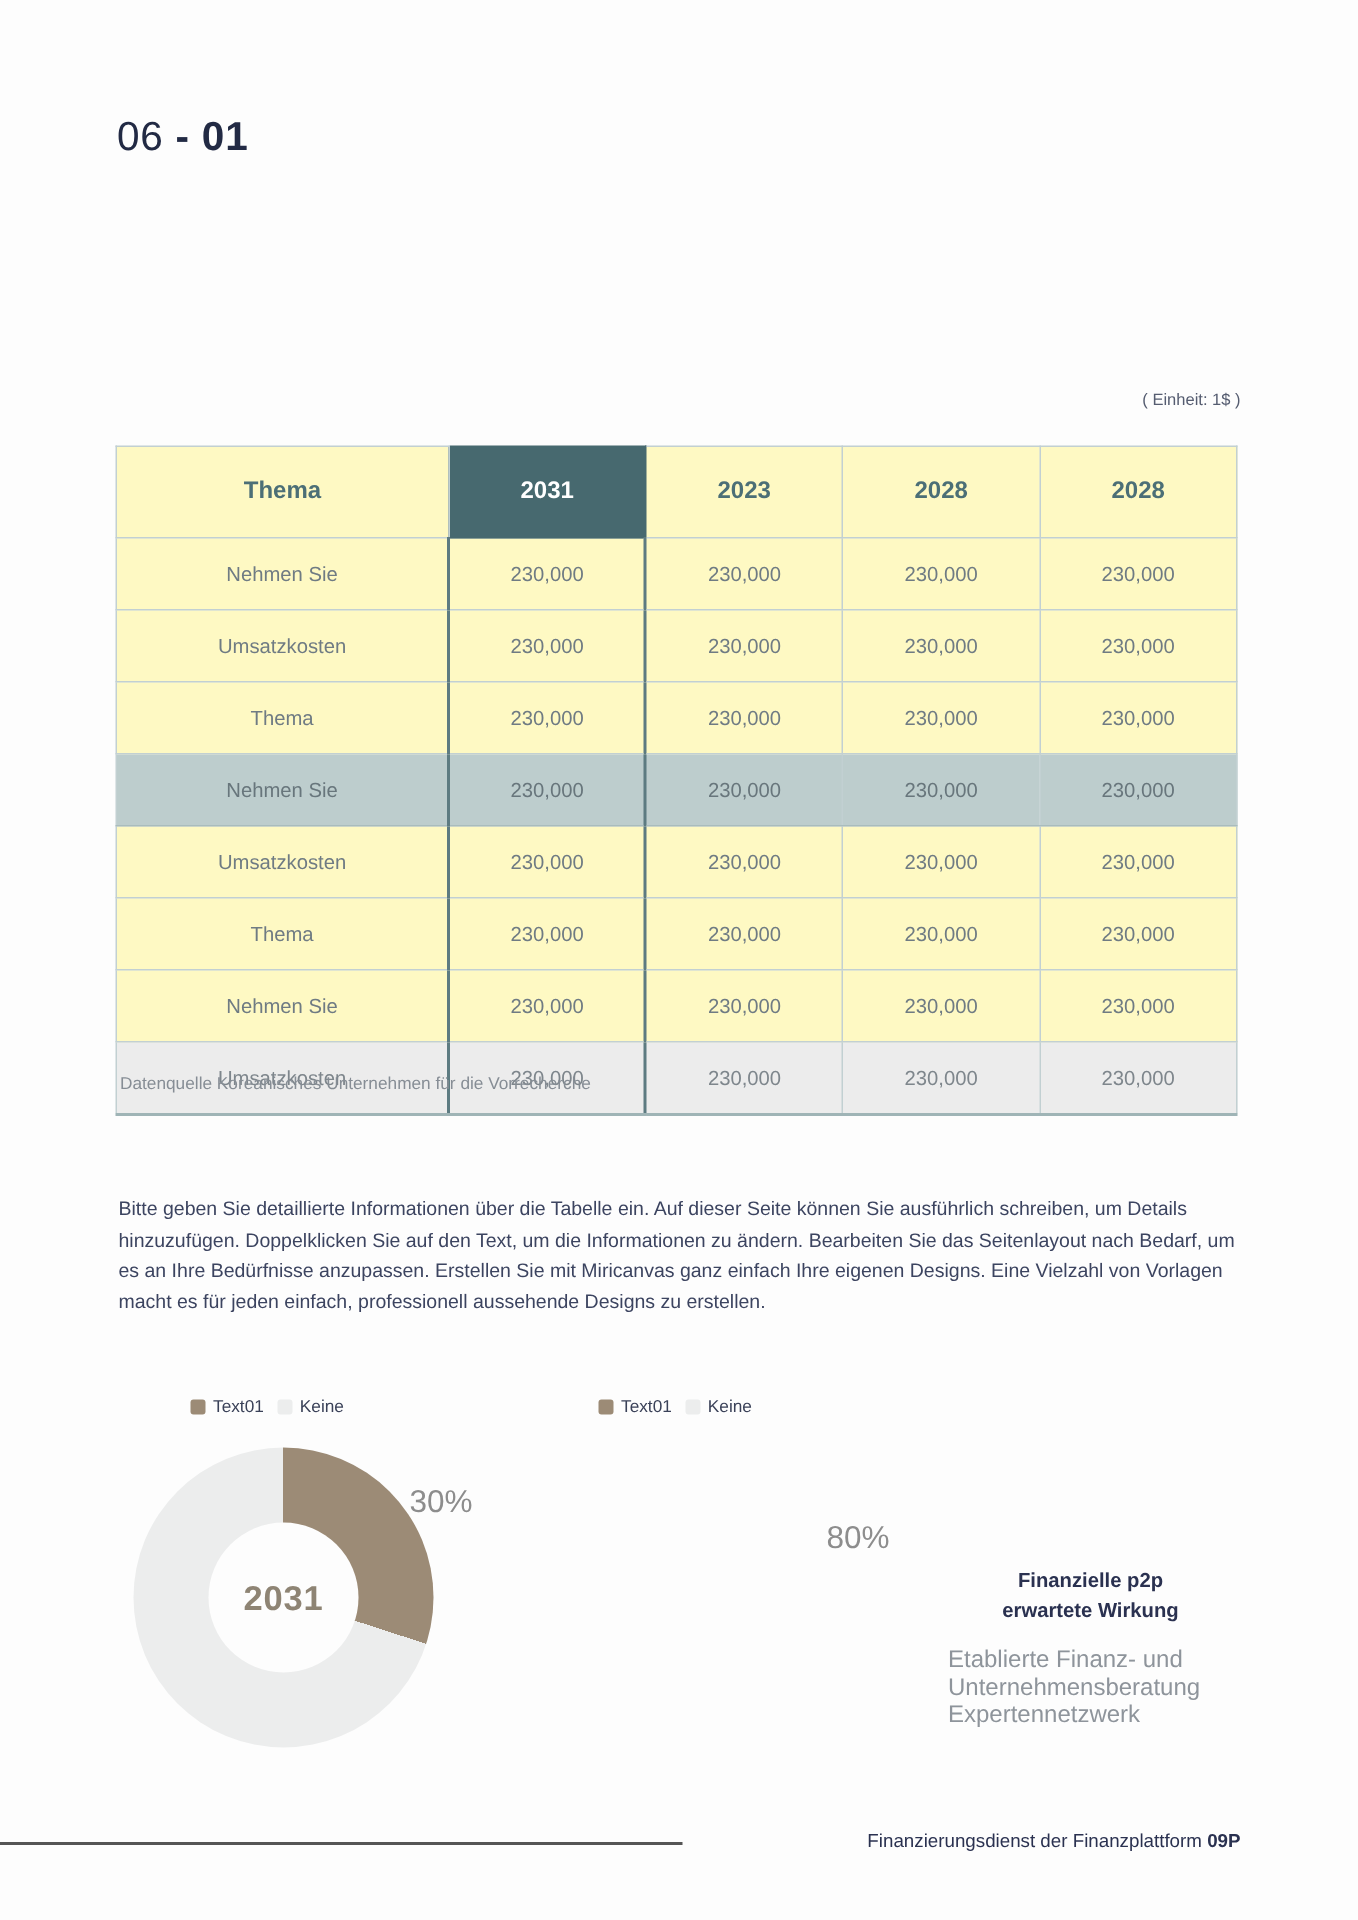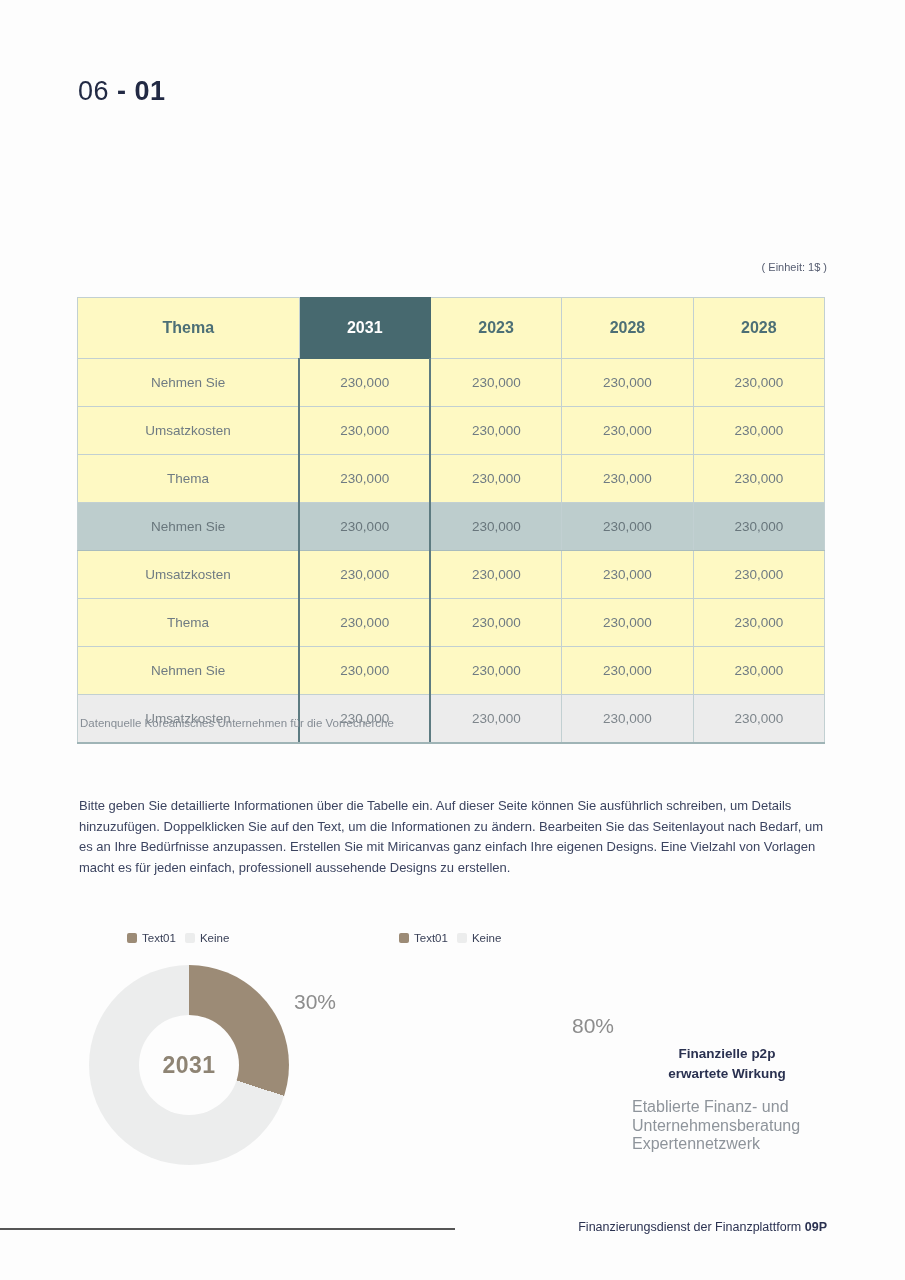--- a/index.html
+++ b/index.html
@@ -188,21 +188,20 @@
     font-size: 23px;
     font-weight: 700;
     color: #8e8474;
     letter-spacing: 0.5px;
   }
   .pct {
     position: absolute;
     font-size: 21px;
     color: #8d8d8d;
     white-space: nowrap;
-    margin-left: 21px;
   }
 
   
   .side-head {
     position: absolute;
     left: 632px;
     top: 1044px;
     width: 190px;
     font-size: 13.5px;
     font-weight: 700;

